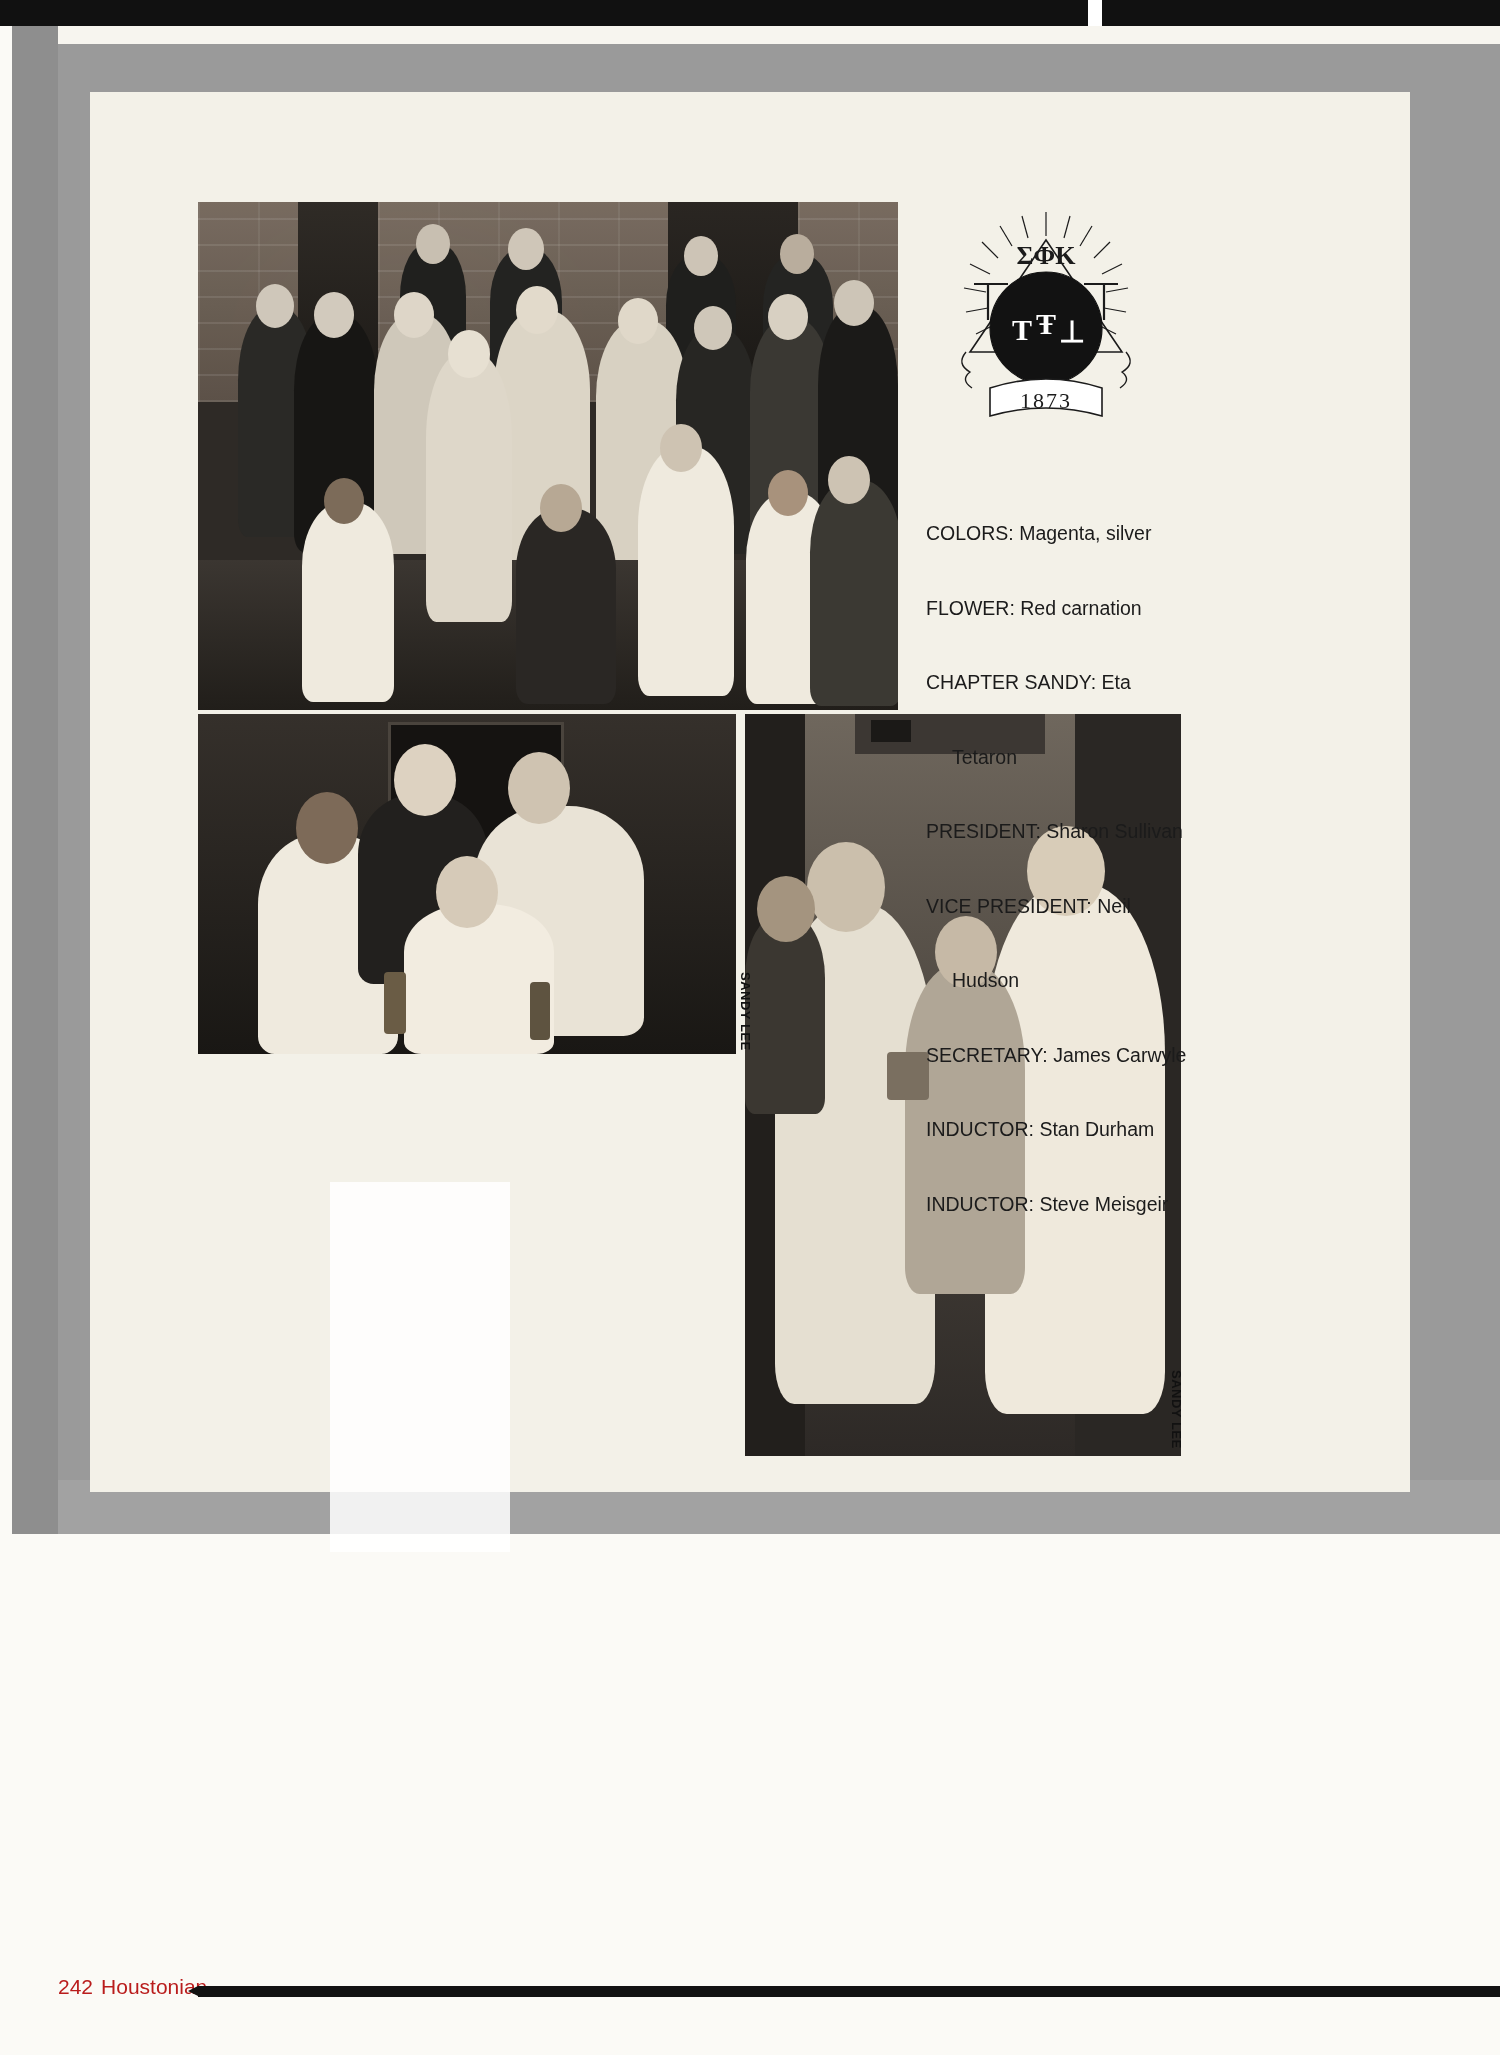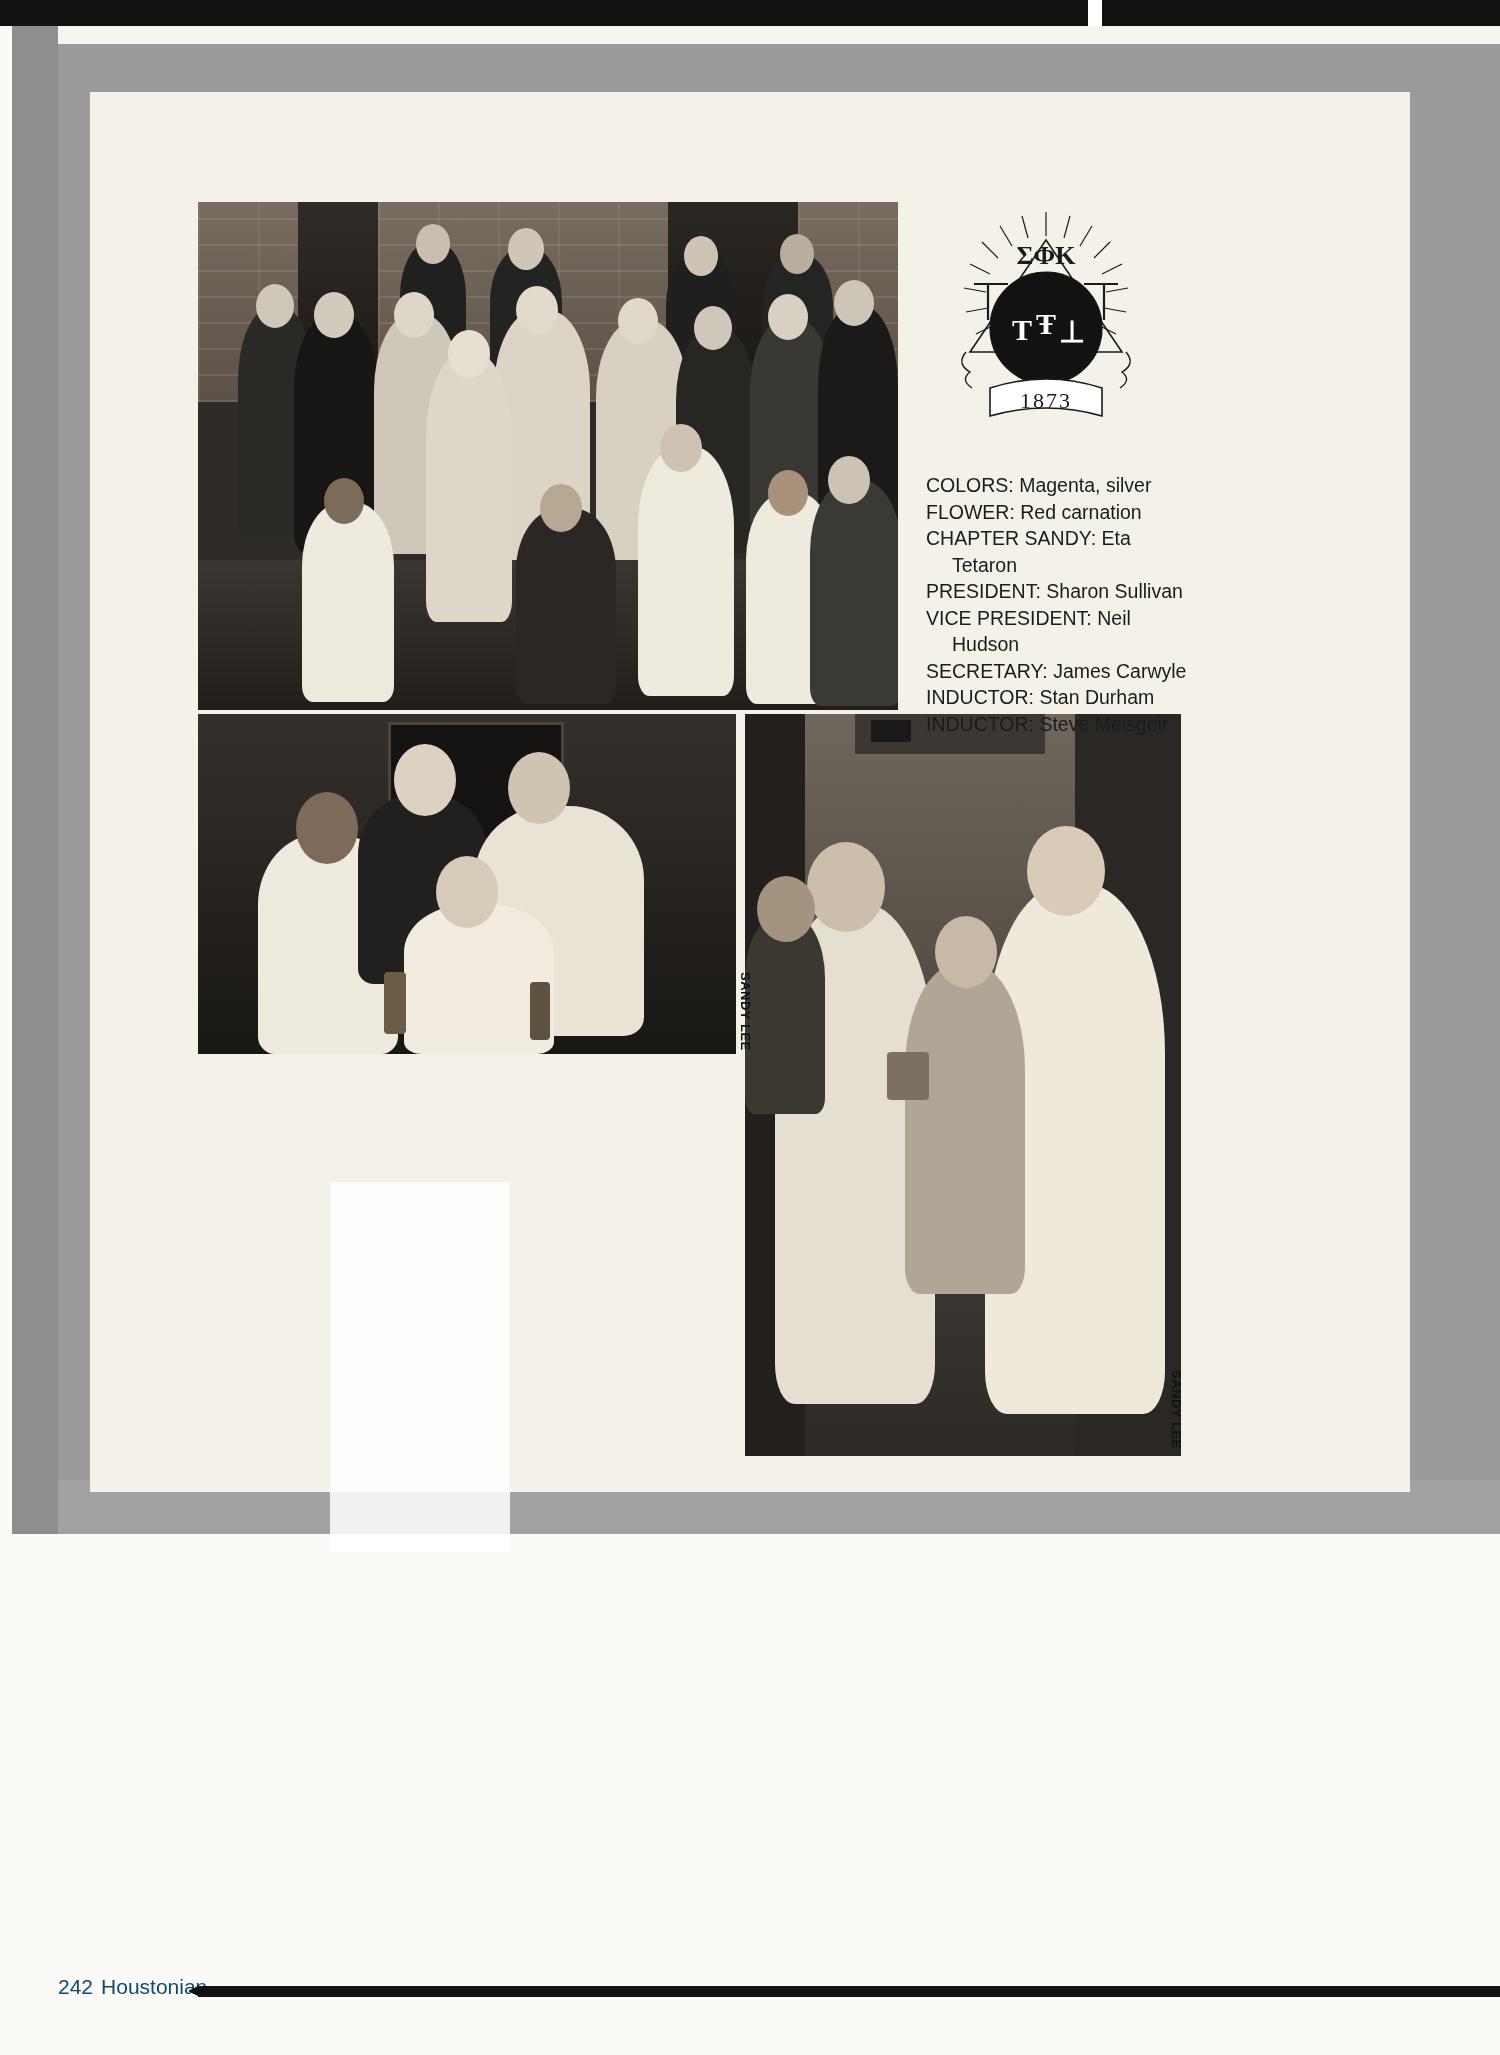--- a/index.html
+++ b/index.html
@@ -174,41 +174,41 @@
   
   .info {
     position: absolute;
     left: 836px; top: 380px;
     width: 330px;
     font-size: 19.5px;
     line-height: 26.5px;
     color: #1b1b1b;
     font-family: "Liberation Sans", sans-serif;
   }
-  .info div { white-space: pre-wrap; }
+  .info div { white-space: pre-wrap; margin-top: 48px; }
   .indent { padding-left: 26px; }
 
   
   .ghost-block {
     position: absolute;
     left: 240px; top: 1090px;
     width: 180px; height: 370px;
     background: #ffffff;
     opacity: 0.85;
   }
 
   
   .footer {
     position: absolute;
     left: 58px; top: 1975px;
     display: flex;
     align-items: center;
     gap: 8px;
     font-size: 21px;
-    color: #0c4a6e;
+    color: #b91c1c;
     font-family: "Liberation Sans", sans-serif;
   }
   .footer-rule {
     position: absolute;
     left: 198px; top: 1986px;
     width: 1302px; height: 11px;
     background: #121212;
   }
   .footer-rule:after {
     content: "";

